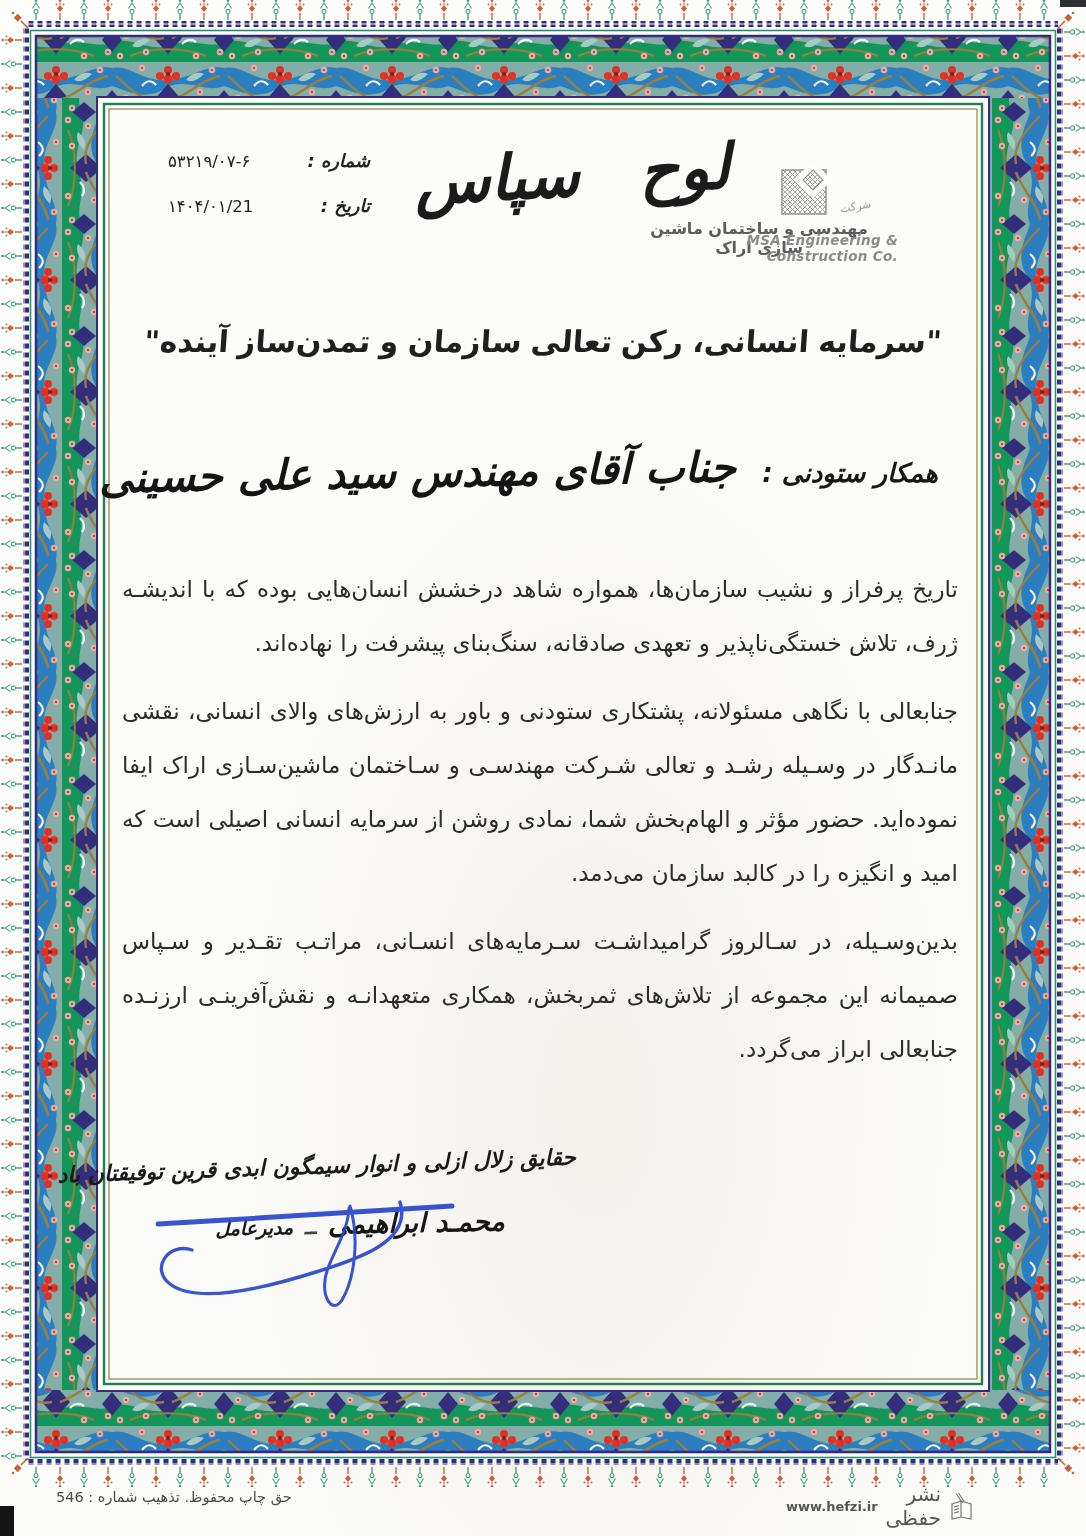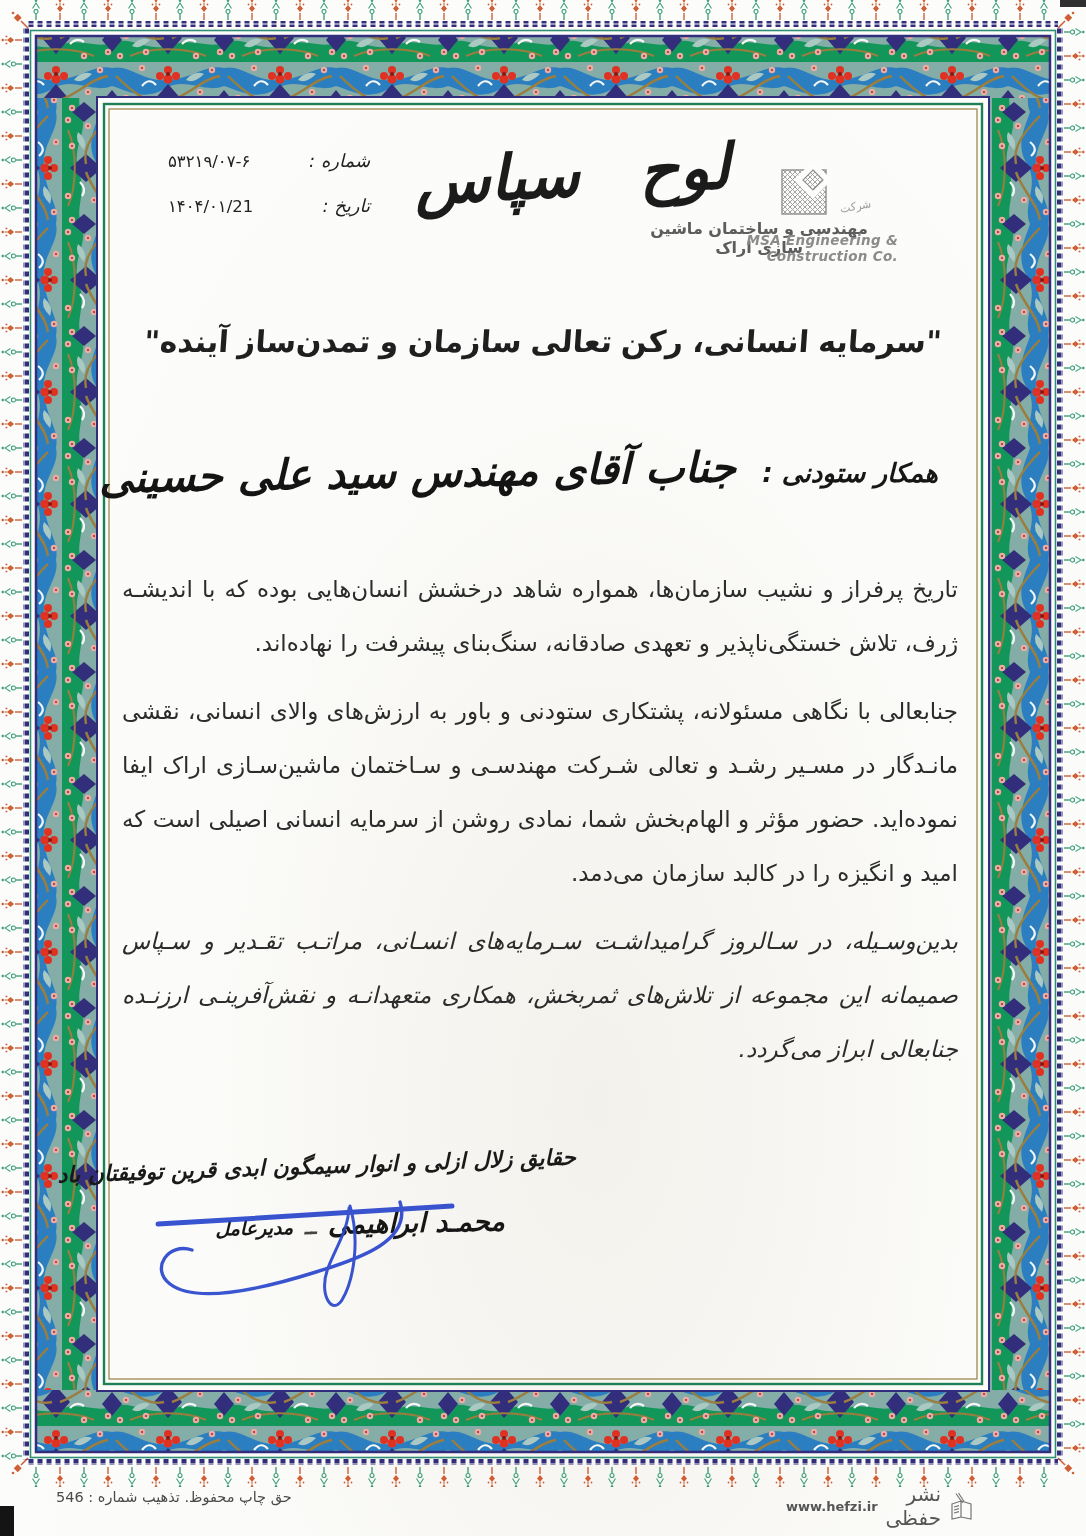--- a/index.html
+++ b/index.html
@@ -7,21 +7,21 @@
     position:relative;width:1086px;height:1536px;overflow:hidden;
     background:radial-gradient(ellipse at 55% 72%, #f3f1ec 0%, #fbfbf9 48%, #fdfdfc 100%);
     font-family:"DejaVu Sans", sans-serif;color:#2e2e2e;
   }
   .abs{position:absolute;}
   svg{display:block;}
 
   
   .meta{top:150px;left:168px;width:202px;direction:rtl;}
   .meta-row{display:flex;justify-content:space-between;align-items:baseline;margin-bottom:24px;}
-  .meta-label{font-size:18px;font-weight:normal;font-style:italic;color:#222;}
+  .meta-label{font-size:18px;font-weight:bold;font-style:italic;color:#222;}
   .meta-value{direction:ltr;font-size:16.5px;letter-spacing:1px;color:#222;}
 
   
   .title{
     top:138px;left:386px;width:372px;text-align:center;direction:rtl;
     font-size:62px;font-weight:bold;font-style:italic;color:#1b1b1b;
     word-spacing:38px;letter-spacing:2px;transform:rotate(-3deg);
   }
 
   
@@ -42,21 +42,21 @@
   .recipient{top:448px;left:120px;width:818px;direction:rtl;display:flex;align-items:center;gap:26px;}
   .recipient-label{font-size:26px;font-weight:bold;font-style:italic;color:#171717;letter-spacing:1px;white-space:nowrap;}
   .recipient-name{font-size:42px;font-weight:bold;font-style:italic;color:#141414;white-space:nowrap;transform:rotate(-1deg);}
 
   
   .body-text{
     top:562px;left:122px;width:836px;direction:rtl;text-align:justify;
     font-size:23px;line-height:2.35;color:#2c2c2c;
   }
   .body-text p{margin:0 0 14px 0;}
-  .body-text p:last-child{margin-bottom:0;font-style:italic;}
+  .body-text p:last-child{margin-bottom:0;}
 
   
   .blessing{top:1152px;left:146px;width:430px;text-align:center;direction:rtl;
     font-size:22px;font-weight:bold;font-style:italic;color:#1a1a1a;transform:rotate(-2deg);white-space:nowrap;}
   .signer-line{top:1208px;left:190px;width:340px;text-align:center;direction:rtl;
     font-weight:bold;font-style:italic;color:#161616;transform:rotate(-1deg);white-space:nowrap;}
   .signer-name{font-size:27px;}
   .signer-sep{font-size:20px;color:#444;margin:0 6px;}
   .signer-role{font-size:19px;}
   .signature-svg{top:1172px;left:100px;pointer-events:none;}
@@ -227,21 +227,21 @@
 
   <div class="abs quote">"سرمایه انسانی، رکن تعالی سازمان و تمدن‌ساز آینده"</div>
 
   <div class="abs recipient">
     <span class="recipient-label">همکار ستودنی :</span>
     <span class="recipient-name">جناب آقای مهندس سید علی حسینی</span>
   </div>
 
   <div class="abs body-text">
     <p>تاریخ پرفراز و نشیب سازمان‌ها، همواره شاهد درخشش انسان‌هایی بوده که با اندیشـه ژرف، تلاش خستگی‌ناپذیر و تعهدی صادقانه، سنگ‌بنای پیشرفت را نهاده‌اند.</p>
-    <p>جنابعالی با نگاهی مسئولانه، پشتکاری ستودنی و باور به ارزش‌های والای انسانی، نقشی مانـدگار در مسـیر رشـد و تعالی شـرکت مهندسـی و سـاختمان ماشین‌سـازی اراک ایفا نموده‌اید. حضور مؤثر و الهام‌بخش شما، نمادی روشن از سرمایه انسانی اصیلی است که امید و انگیزه را در کالبد سازمان می‌دمد.</p>
+    <p>جنابعالی با نگاهی مسئولانه، پشتکاری ستودنی و باور به ارزش‌های والای انسانی، نقشی مانـدگار در وسـیله رشـد و تعالی شـرکت مهندسـی و سـاختمان ماشین‌سـازی اراک ایفا نموده‌اید. حضور مؤثر و الهام‌بخش شما، نمادی روشن از سرمایه انسانی اصیلی است که امید و انگیزه را در کالبد سازمان می‌دمد.</p>
     <p>بدین‌وسـیله، در سـالروز گرامیداشـت سـرمایه‌های انسـانی، مراتـب تقـدیر و سـپاس صمیمانه این مجموعه از تلاش‌های ثمربخش، همکاری متعهدانـه و نقش‌آفرینـی ارزنـده جنابعالی ابراز می‌گردد.</p>
   </div>
 
   <div class="abs blessing">حقایق زلال ازلی و انوار سیمگون ابدی قرین توفیقتان باد</div>
   <div class="abs signer-line">
     <span class="signer-name">محمـد ابراهیمی</span>
     <span class="signer-sep">ــ</span>
     <span class="signer-role">مدیرعامل</span>
   </div>
 

